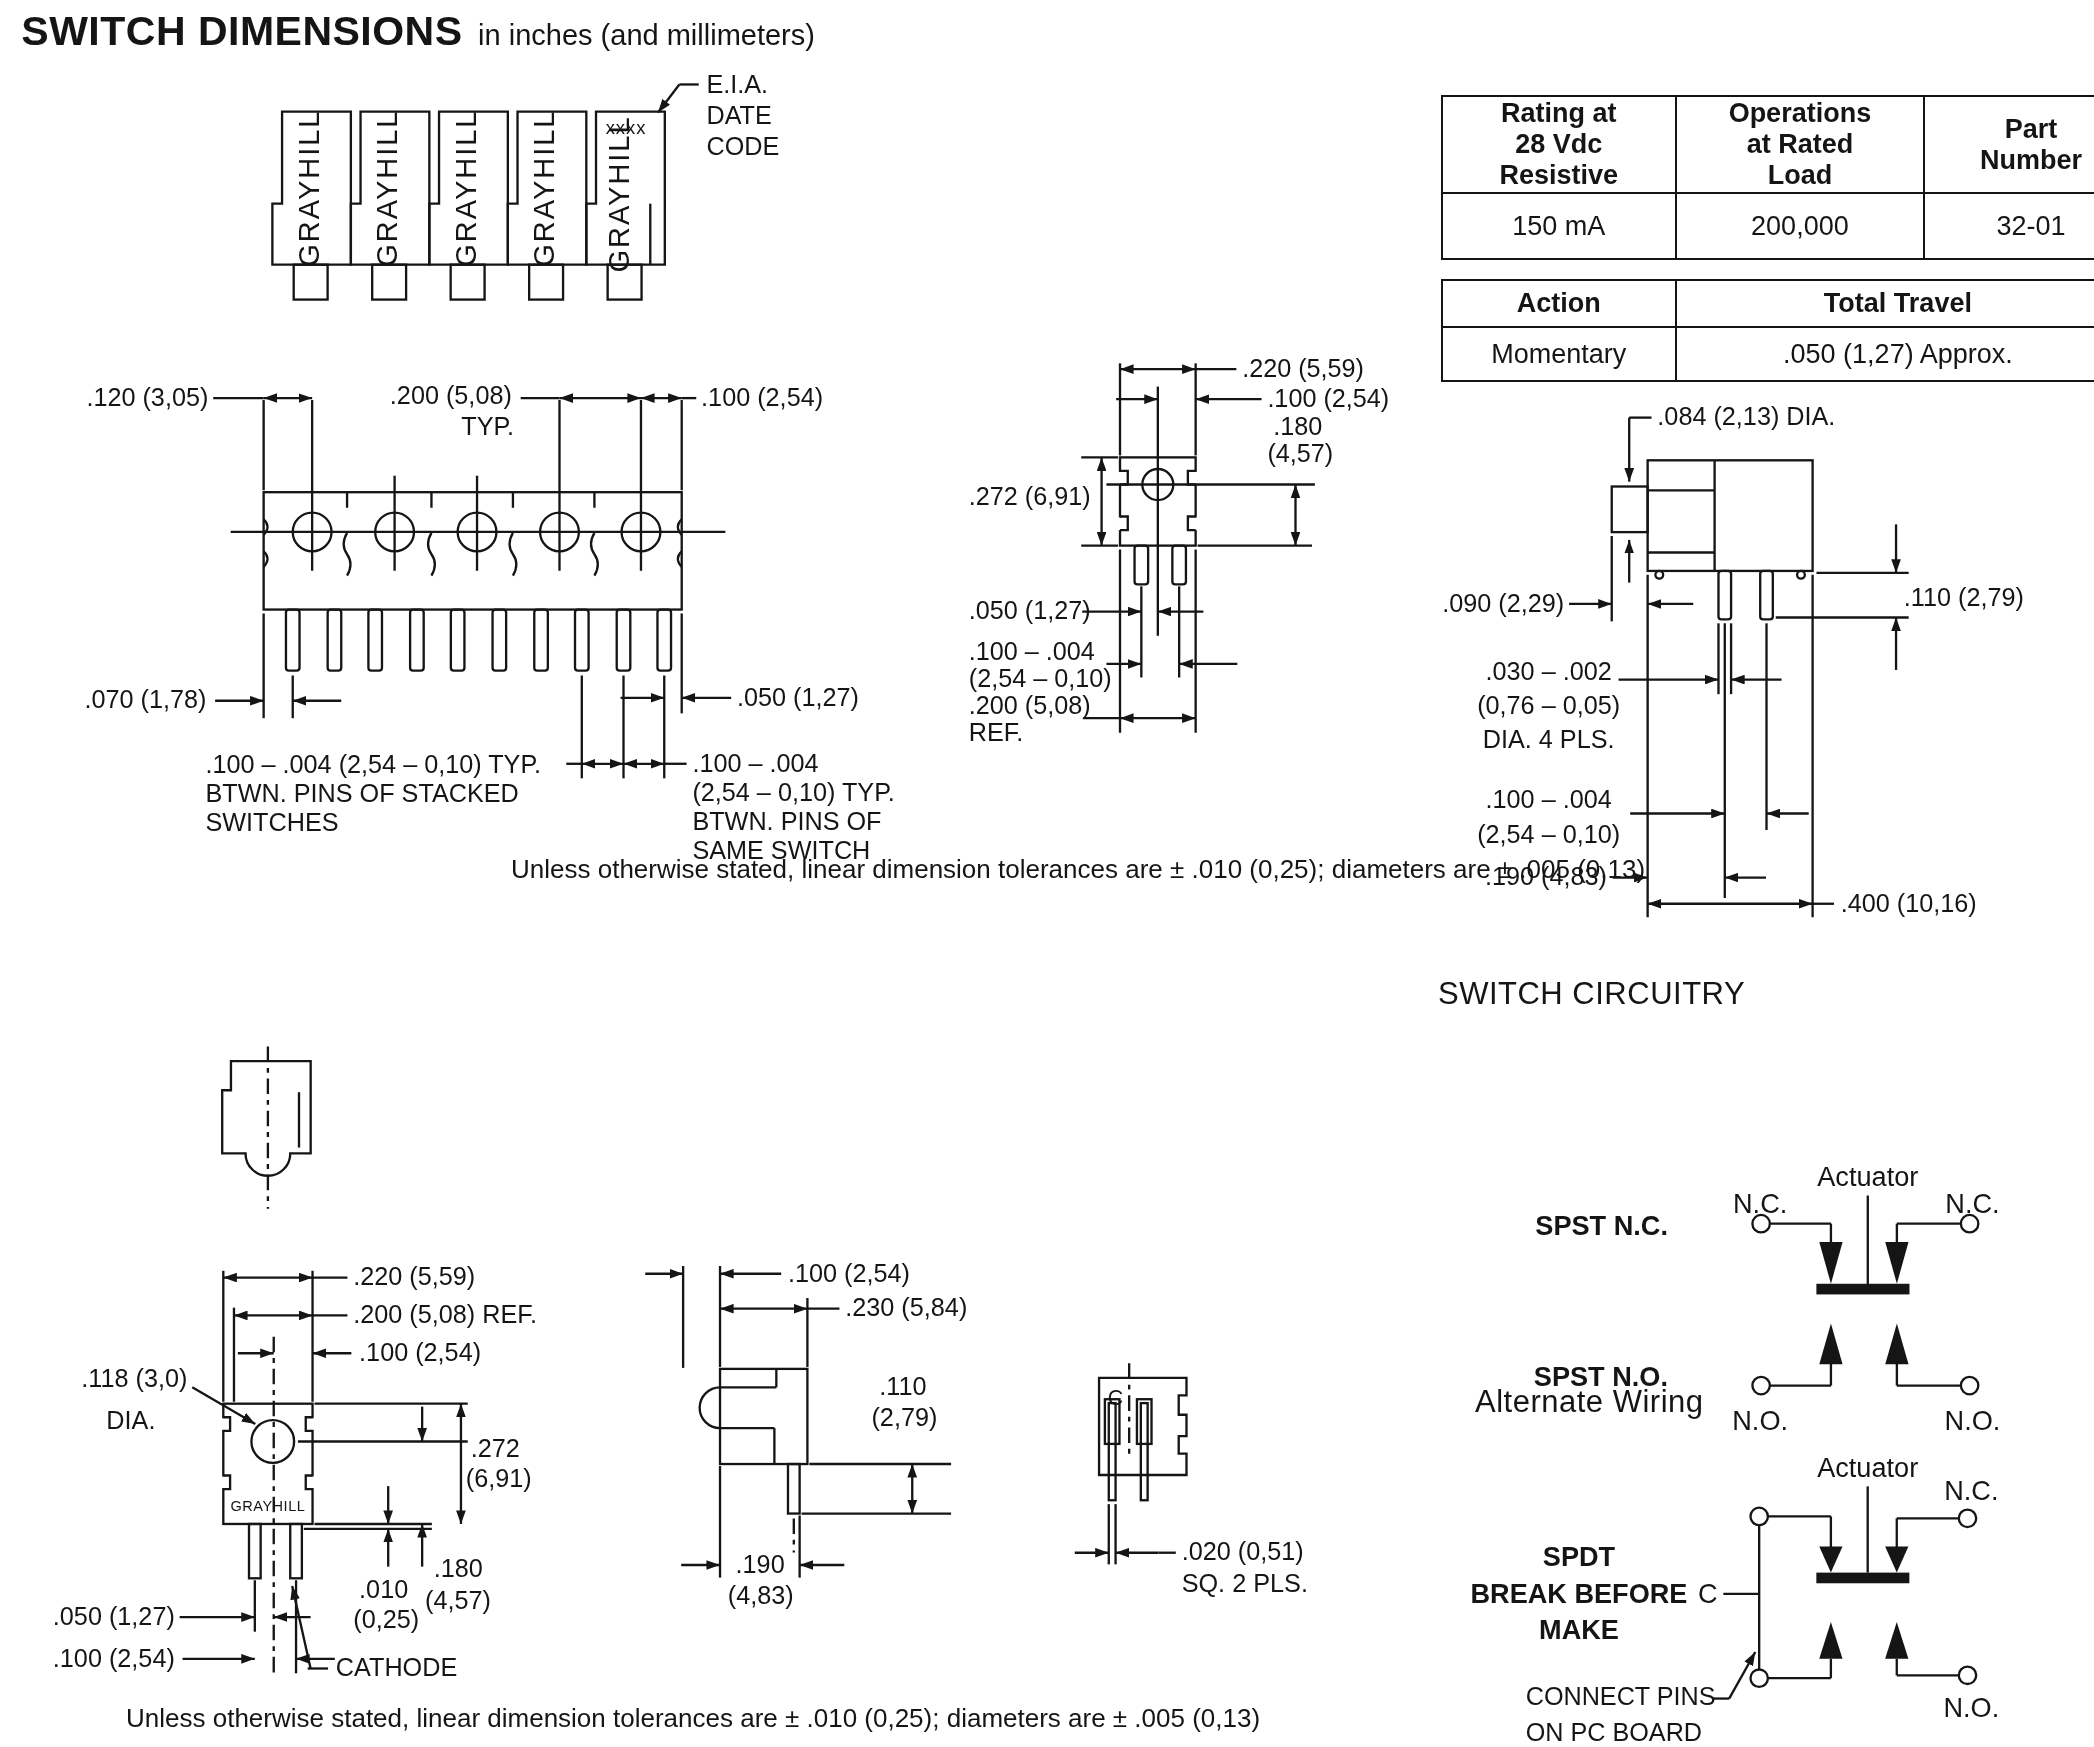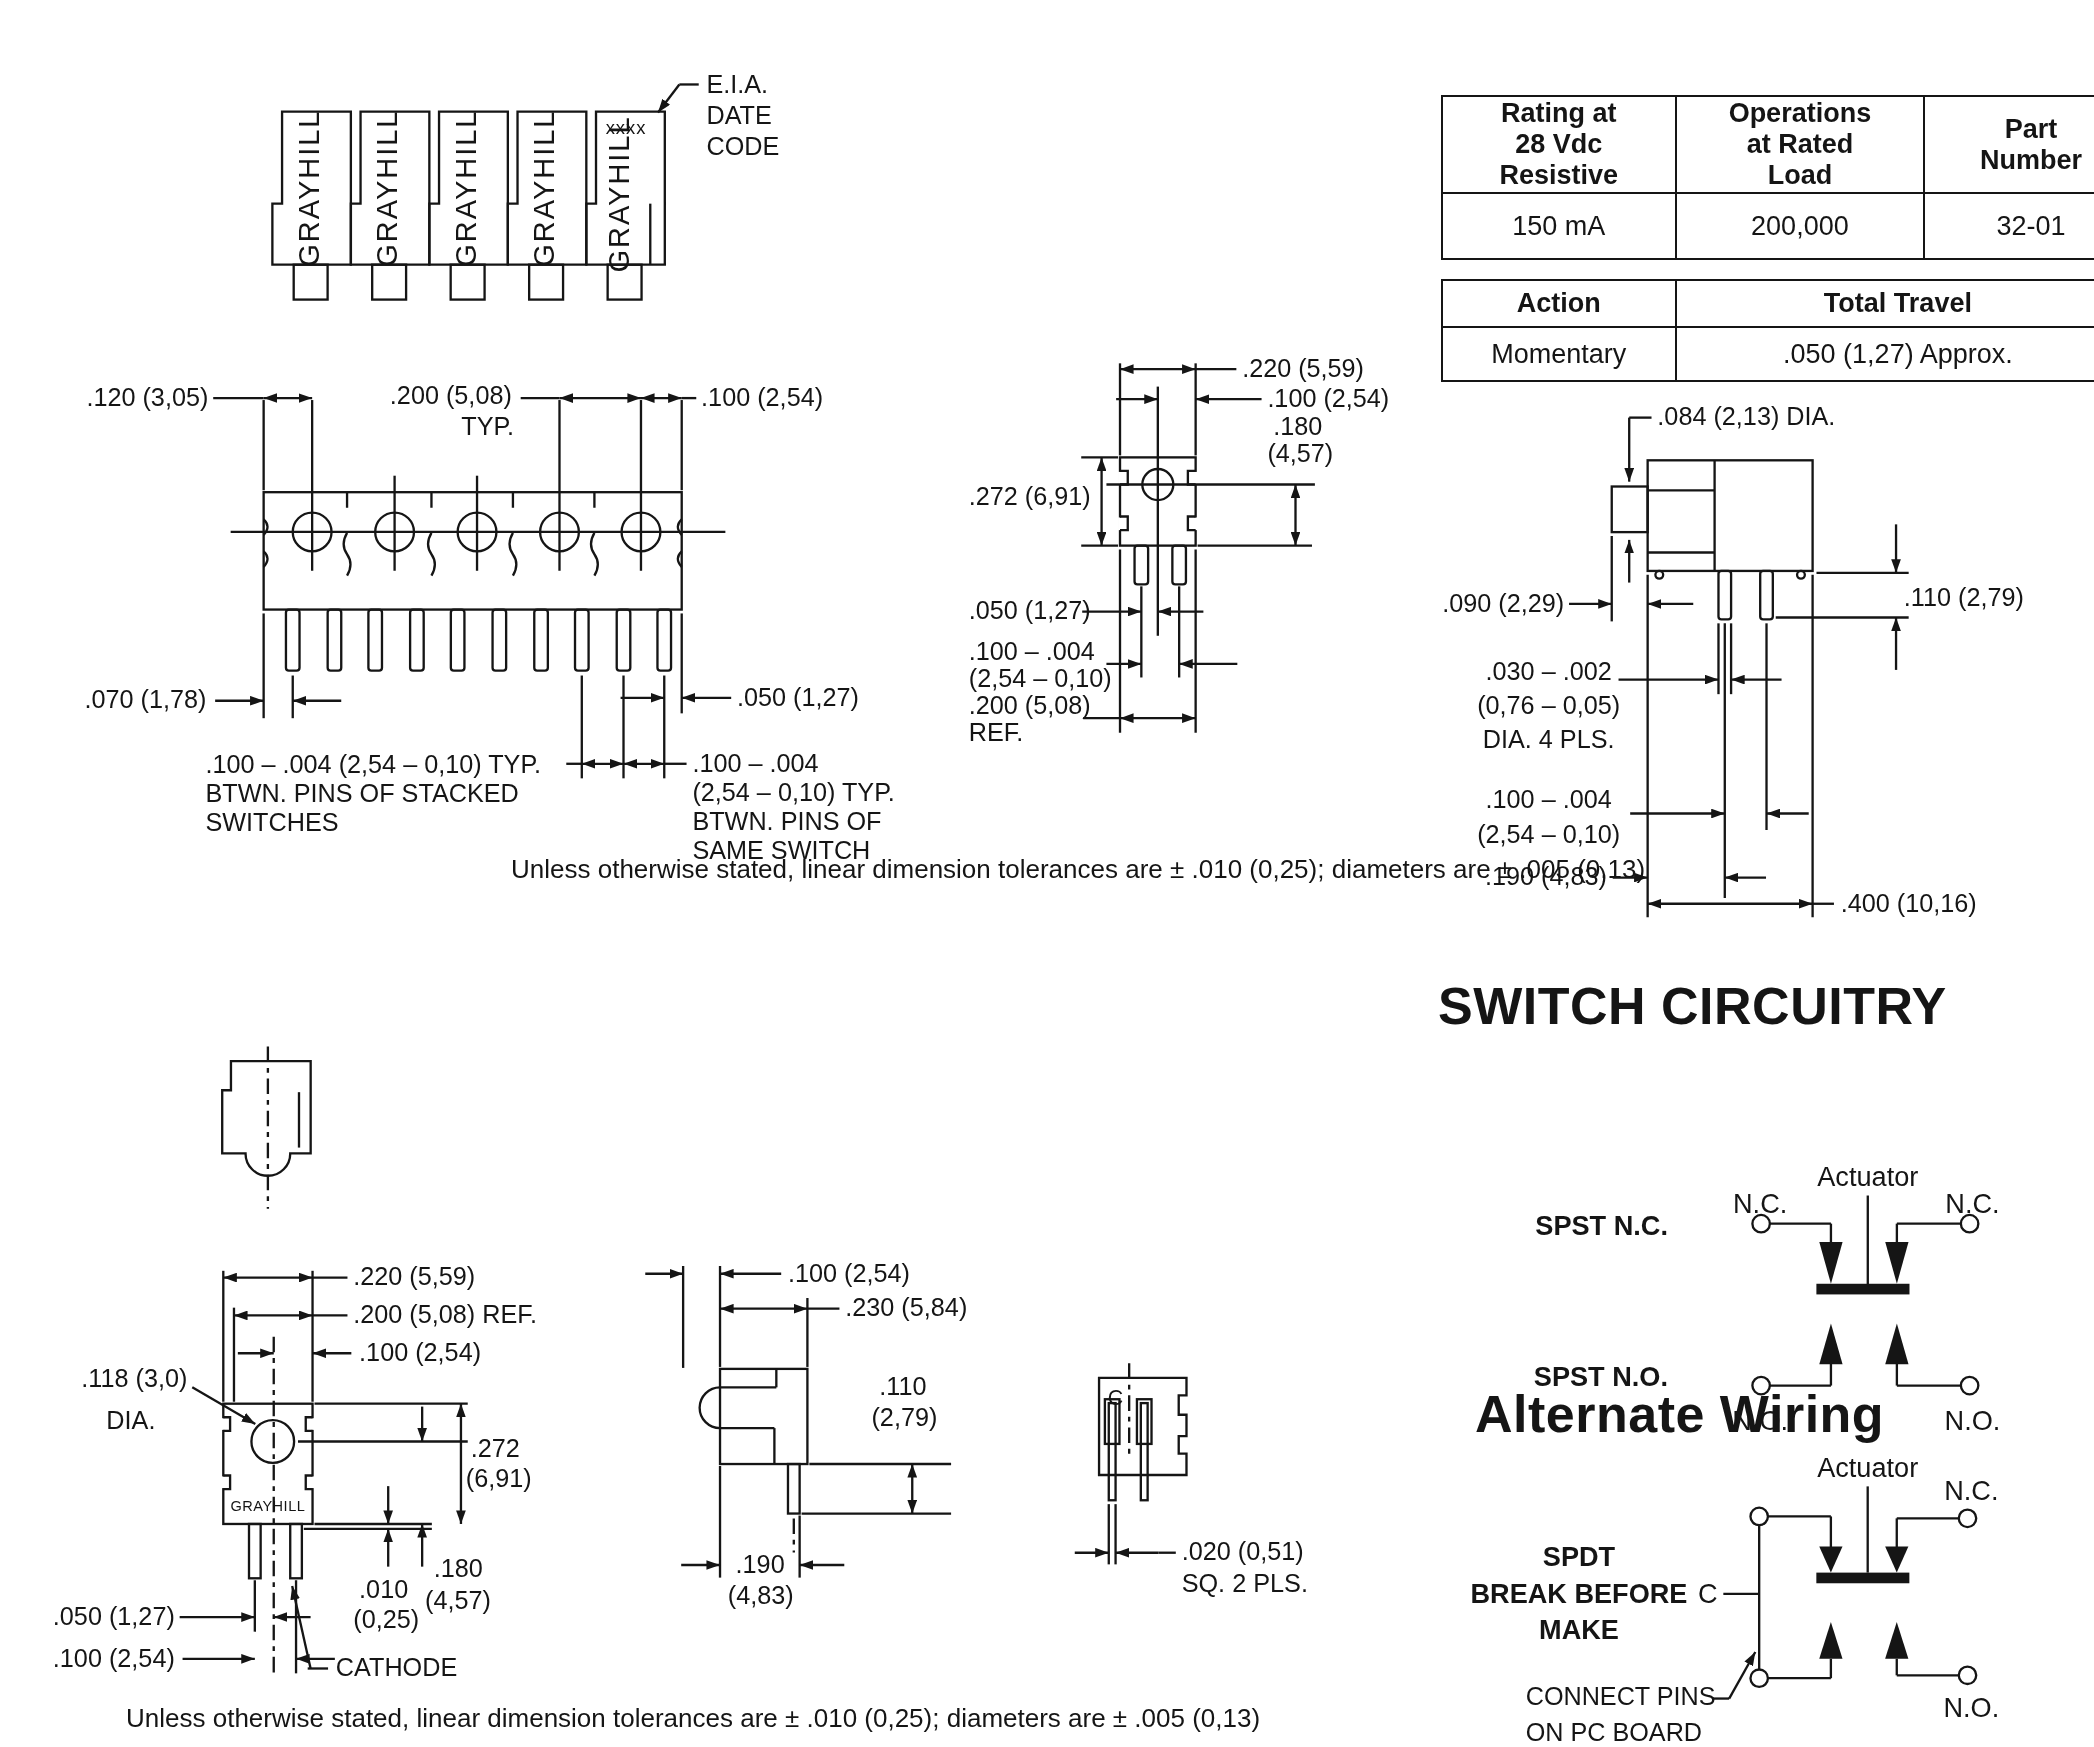--- a/index.html
+++ b/index.html
@@ -1,21 +1,21 @@
 <!DOCTYPE html>
 <html><head>
 <meta charset="utf-8">
 <style>
   html,body{margin:0;padding:0;background:#ffffff;}
   .page{position:relative;width:2094px;height:1748px;background:#ffffff;overflow:hidden;
         font-family:"Liberation Sans", sans-serif;color:#151515;}
   .abs{position:absolute;}
   .title{font-weight:bold;font-size:41px;letter-spacing:0.5px;white-space:nowrap;}
   .title .sub{font-weight:normal;font-size:29px;letter-spacing:0;margin-left:15.5px;}
-  .h2{font-weight:bold;font-size:52px;letter-spacing:0.5px;white-space:nowrap;}
+  .h2{font-weight:normal;font-size:31px;letter-spacing:0.5px;white-space:nowrap;}
   .note{font-size:26px;white-space:nowrap;}
   table.spec{border-collapse:collapse;table-layout:fixed;}
   table.spec th,table.spec td{border:2.9px solid #151515;text-align:center;vertical-align:middle;
      font-size:27px;padding:0 7.8px;white-space:pre-line;}
   table.spec th{font-weight:bold;}
   svg{position:absolute;overflow:visible;}
   svg text{font-family:"Liberation Sans", sans-serif;fill:#151515;font-size:26px;}
   svg text.b{font-weight:bold;font-size:28px;}
   svg text.s15{font-size:15px;letter-spacing:0.5px;}
   svg text.s19{font-size:19px;letter-spacing:1px;}
@@ -25,20 +25,23 @@
   .ln{stroke:#151515;stroke-width:2.4;fill:none;}
   .fil{fill:#151515;stroke:none;}
   .wht{fill:#ffffff;stroke:none;}
   .dash{stroke-dasharray:16 6 5 6;}
 </style>
 </head>
 <body>
 
 <div class="page">
 
+  <div class="abs title" style="left:21.3px;top:7.8px;">
+    <span>SWITCH DIMENSIONS</span><span class="sub">in inches (and millimeters)</span>
+  </div>
 
 
   <div class="abs h2" style="left:1438px;top:976px;">SWITCH CIRCUITRY</div>
   <div class="abs h2" style="left:1475px;top:1384px;">Alternate Wiring</div>
 
   <div class="abs note" style="left:511px;top:854px;">Unless otherwise stated, linear dimension tolerances are ± .010 (0,25); diameters are ± .005 (0,13)</div>
   <div class="abs note" style="left:126px;top:1703px;">Unless otherwise stated, linear dimension tolerances are ± .010 (0,25); diameters are ± .005 (0,13)</div>
 
   <table class="spec abs" style="left:1441px;top:95px;width:643px;">
     <tbody>

